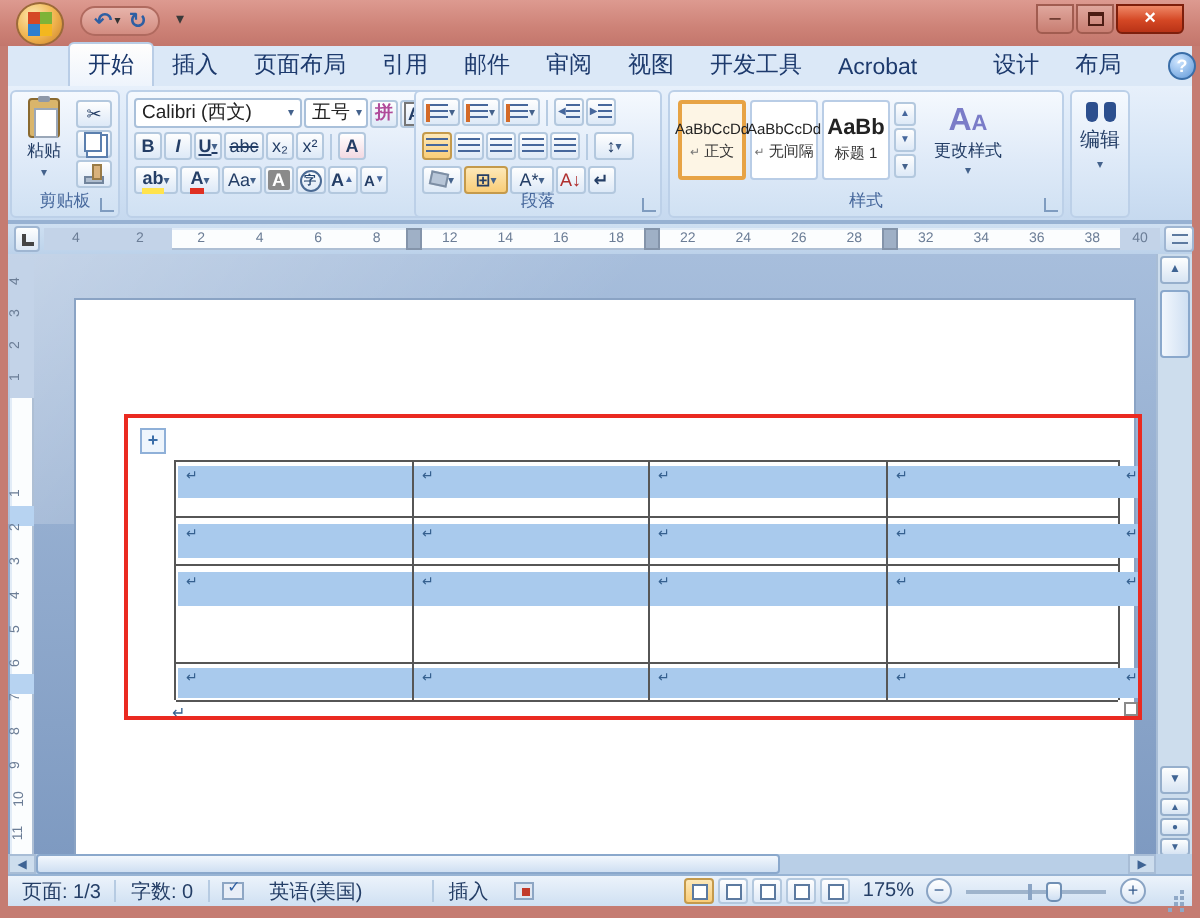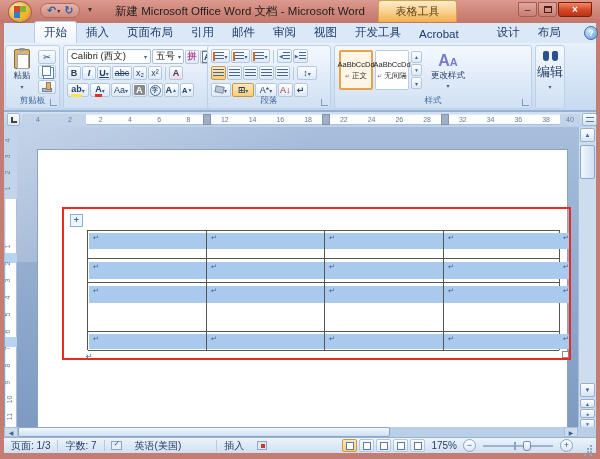--- a/index.html
+++ b/index.html
@@ -134,22 +134,20 @@
   <div class="qat a">
     <span class="qbtn">
         <span>↶</span>
         <span class="dd">▾</span>
       </span>
     <span class="qbtn">
         <span>↻</span>
       </span>
   </div>
   <span class="qmore a">▾</span>
-  <div class="wtitle a">新建 Microsoft Office Word 文档 - Microsoft Word</div>
-  <div class="ctx a">表格工具</div>
   <div class="wc min a">–</div>
   <div class="wc max a">
       <span class="maxsq"></span>
     </div>
   <div class="wc close a">×</div>
 </div>
 
 <div class="tabrow a">
   <div class="tabs">
     <span class="tab active">开始</span>
@@ -314,20 +312,24 @@
   <div class="grp" style="left:330px;width:198px">
     <div class="frow" style="left:4px;top:4px;gap:2px">
       <div class="scard sel">
         <span class="sprev">AaBbCcDd</span>
         <span class="sname"><span class="smark">↵</span> <span>正文</span></span>
       </div>
       <div class="scard">
         <span class="sprev">AaBbCcDd</span>
         <span class="sname"><span class="smark">↵</span> <span>无间隔</span></span>
       </div>
+      <div class="scard">
+        <span class="sprev big">AaBb</span>
+        <span class="sname">标题 1</span>
+      </div>
       <div style="display:flex;flex-direction:column;gap:1px">
         <span class="rb" style="height:12px;min-width:11px">
             <span class="tinyarr">▲</span>
           </span>
         <span class="rb" style="height:12px;min-width:11px">
             <span class="tinyarr">▼</span>
           </span>
         <span class="rb" style="height:12px;min-width:11px">
             <span class="dd">▾</span>
           </span>
@@ -338,21 +340,21 @@
         <span class="dd">▾</span>
       </div>
     </div>
     <span class="glabel">样式</span>
     <span class="launch"></span>
   </div>
 
   <div class="grp" style="left:531px;width:30px">
     <div style="position:absolute;left:0;top:5px;width:100%;display:flex;flex-direction:column;align-items:center;gap:2px">
       <span class="i-binoc"></span>
-      <span style="font-size:13px;color:#243e66">编辑</span>
+      <span style="font-size:10px;color:#243e66">编辑</span>
       <span class="dd">▾</span>
     </div>
   </div>
 </div>
 
 <div class="hruler a">
   <span class="tabsel a">
       <i></i>
     </span>
   <div class="rseg grey a" style="left:18px;width:64px">
@@ -479,21 +481,21 @@
 
 <div class="hscroll a">
   <span class="harr" style="left:0">◀</span>
   <div class="hthumb"></div>
   <span class="harr" style="left:560px">▶</span>
 </div>
 
 <div class="statusbar a">
   <span class="sitem">页面: 1/3</span>
   <span class="ssep"></span>
-  <span class="sitem">字数: 7</span>
+  <span class="sitem">字数: 0</span>
   <span class="ssep"></span>
   <span class="i-spell"></span>
   <span class="sitem">英语(美国)</span>
   <span class="ssep" style="margin-left:28px"></span>
   <span class="sitem">插入</span>
   <span class="i-macro"></span>
   <div style="margin-left:auto;display:flex;align-items:center;gap:2px;padding-right:4px">
     <span class="vb on">
         <i></i>
       </span>

